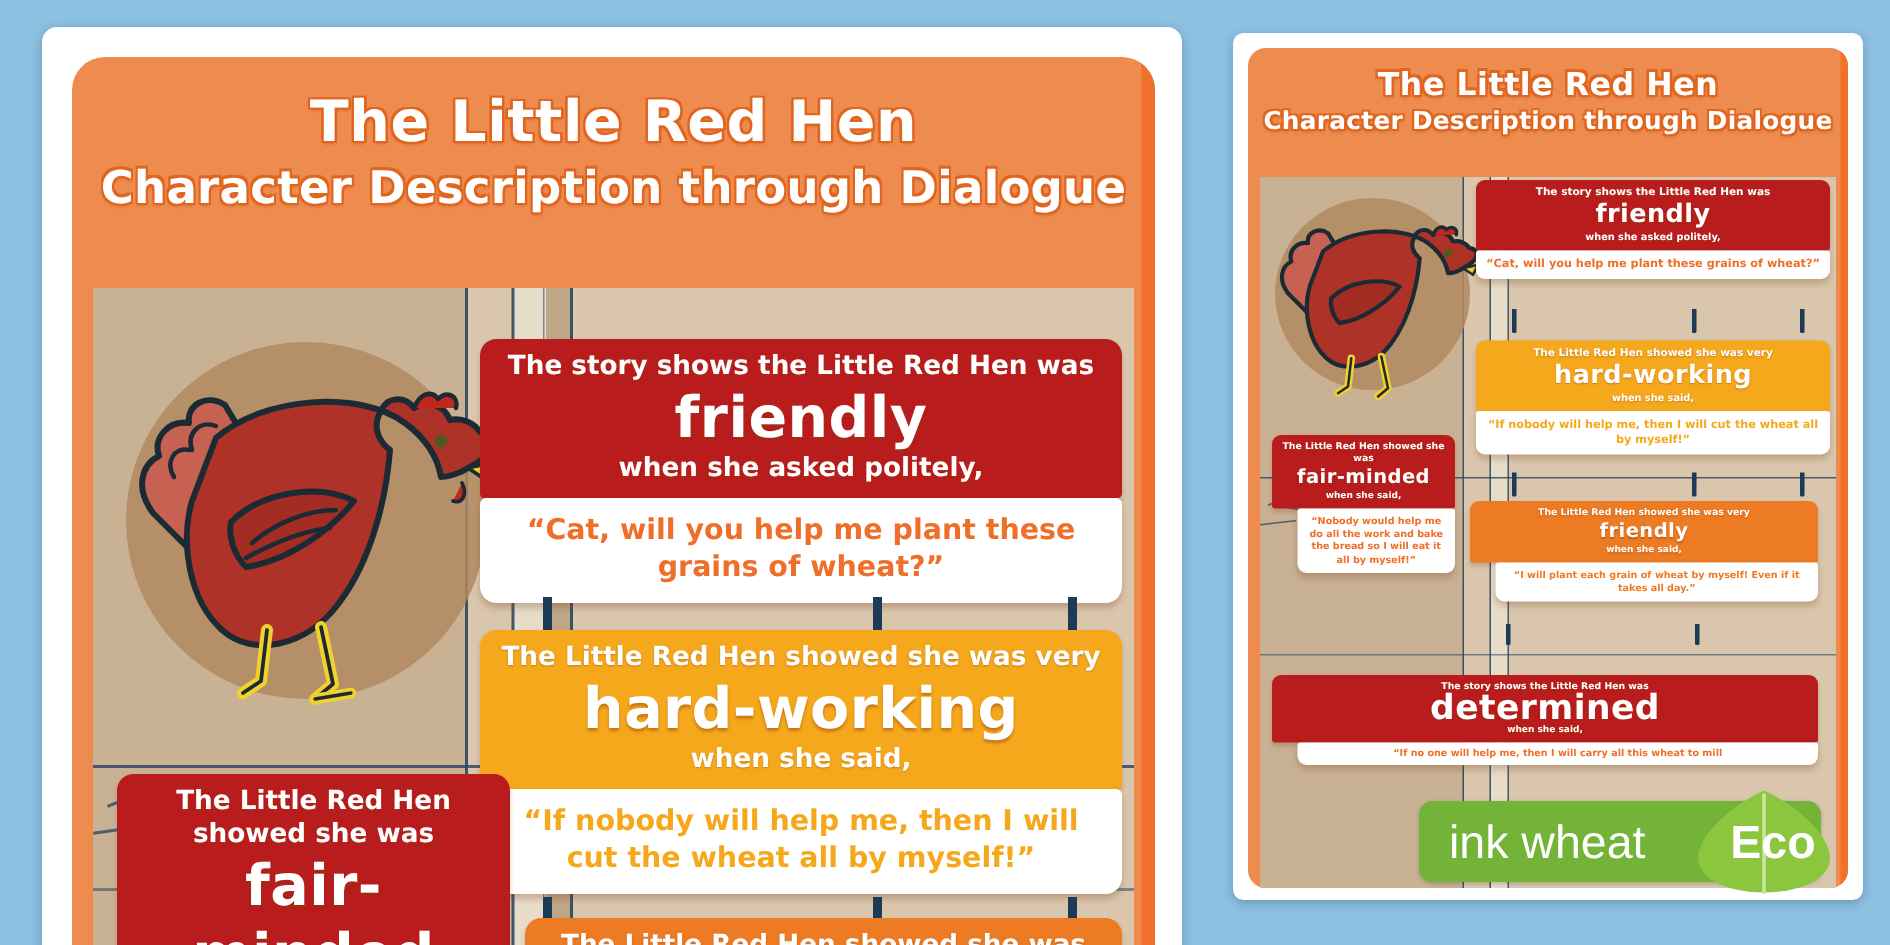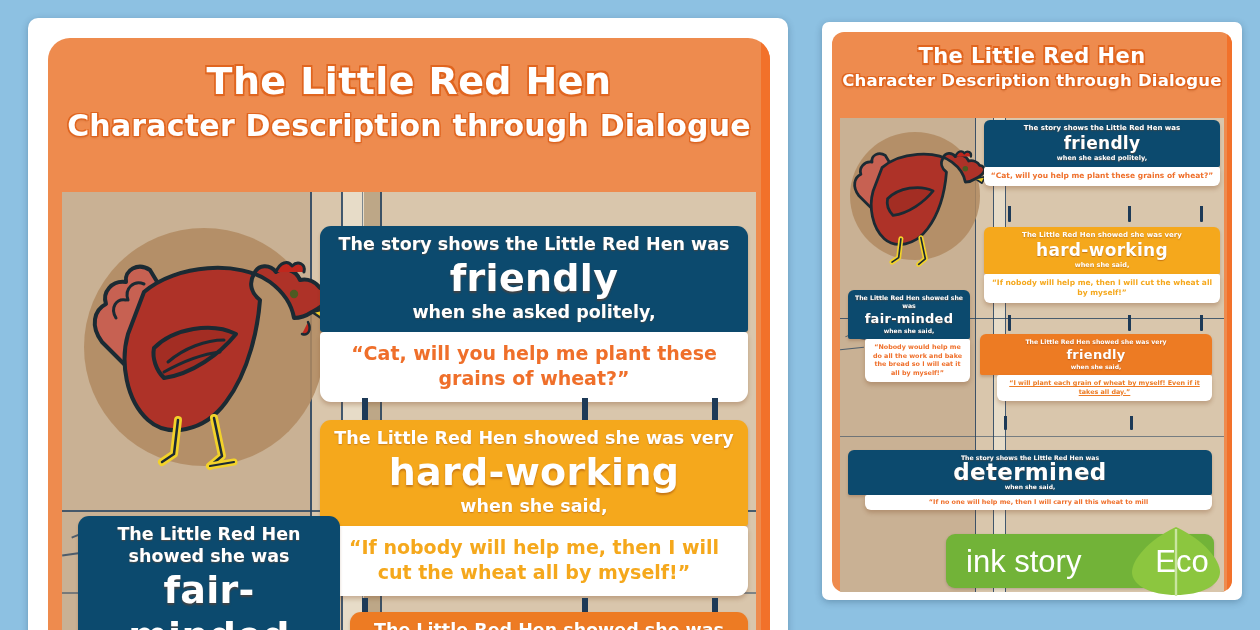--- a/index.html
+++ b/index.html
@@ -86,26 +86,26 @@
   .card .quote{
     background:#ffffff;border-radius:4px 4px 11px 11px;text-align:center;
     font-weight:bold;padding:9px 12px 11px;
     box-shadow:0 3px 4px rgba(120,60,20,.28);
   }
   .card .post{
     position:absolute;width:6px;background:#1d3a57;border-radius:0 0 1px 1px;
   }
 
   
-  .c-salmon .head{background:#0c4a6e;}
+  .c-salmon .head{background:#b91c1c;}
   .c-salmon .quote{color:#ef6f2a;}
   .c-amber  .head{background:#f5a81c;}
   .c-amber  .quote{color:#f5a81c;}
   .c-orange .head{background:#ed7b23;}
-  .c-orange .quote{color:#ed7b23;text-decoration:underline;}
+  .c-orange .quote{color:#ed7b23;}
 
   
   .poster-main .card .lead{font-size:17.5px;line-height:22px;}
   .poster-main .card .trait{font-size:38px;line-height:46px;}
   .poster-main .card .when{font-size:17.5px;line-height:23px;}
   .poster-main .card .quote{font-size:19px;line-height:25px;}
 
   
   .poster-thumb .card .head{border-radius:6px 6px 2px 2px;padding:4px 5px 4px;}
   .poster-thumb .card .quote{border-radius:2px 2px 6px 6px;padding:4px 5px 5px;}
@@ -130,21 +130,21 @@
     box-shadow:0 1px 3px rgba(0,0,0,.18);
   }
   .eco-text{
     position:absolute;left:20px;top:20px;width:200px;
     color:#ffffff;font-size:31px;line-height:32px;font-weight:normal;
     font-family:"Liberation Sans", sans-serif;
   }
   .eco-leaf{position:absolute;left:178px;top:0;width:104px;height:70px;}
   .eco-eco{
     position:absolute;left:200px;top:20px;width:72px;text-align:center;
-    color:#ffffff;font-size:31px;line-height:32px;font-weight:normal;
+    color:#ffffff;font-size:31px;line-height:32px;font-weight:bold;
     font-family:"Liberation Sans", sans-serif;
   }
 </style>
 </head>
 <body>
 
 <div class="stage">
 
   <div class="sheet sheet-main">
     <div class="poster poster-main">
@@ -356,17 +356,17 @@
       <div class="edge" style="right:0;width:5px;"></div>
     </div>
   </div>
 
   <div class="eco">
     <div class="eco-pill"></div>
     <svg class="eco-leaf" viewBox="0 0 104 70">
       <path d="M52 1 C80 14 96 34 96 46 C96 60 76 69 52 69 C28 69 8 60 8 46 C8 34 24 14 52 1 Z" fill="#8cc63f"></path>
       <path d="M52 3 L52 70" stroke="#c9e5a0" stroke-width="2.4" fill="none"></path>
     </svg>
-    <div class="eco-text">ink story</div>
+    <div class="eco-text">ink wheat</div>
     <div class="eco-eco">Eco</div>
   </div>
 
 </div>
 
 </body></html>

